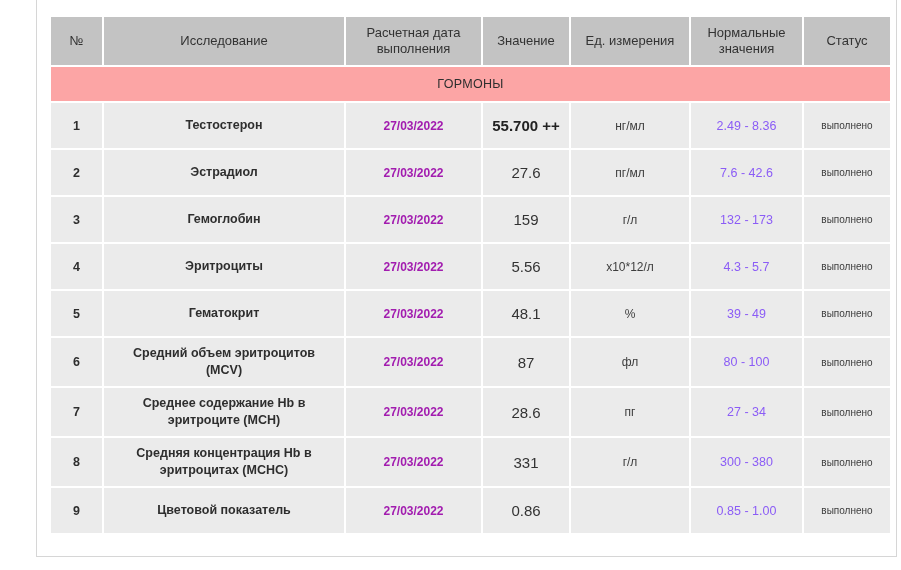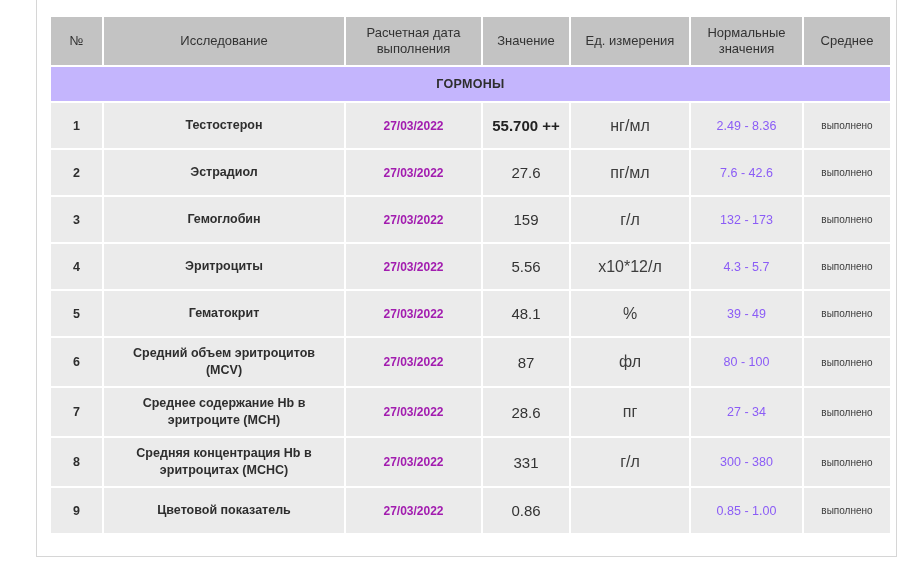--- a/index.html
+++ b/index.html
@@ -44,37 +44,37 @@
     vertical-align: middle;
     padding: 2px 4px;
     line-height: 1.25;
   }
   td {
     text-align: center;
     vertical-align: middle;
     padding: 2px 4px;
   }
   tr.section-row td {
-    background: #c4b5fd;
+    background: #fca5a5;
     height: 30px;
-    font-weight: 700;
+    font-weight: 400;
     font-size: 12.5px;
     color: #2e2e2e;
     letter-spacing: 0.3px;
   }
   tr.data-row td {
     background: #ebebeb;
     height: 31px;
   }
   td.c-num   { font-weight: 700; font-size: 12.5px; color: #2e2e2e; }
   td.c-name  { font-weight: 700; font-size: 12.5px; color: #2e2e2e; padding: 7px 21px; line-height: 17px; }
   td.c-date  { font-weight: 700; font-size: 12px;   color: #a21caf; }
   td.c-value { font-weight: 400; font-size: 15px; color: #333333; }
   td.c-value.bold { font-weight: 700; color: #222222; }
-  td.c-unit  { font-weight: 400; font-size: 16px;   color: #3d3d3d; }
+  td.c-unit  { font-weight: 400; font-size: 12px;   color: #3d3d3d; }
   td.c-normal{ font-weight: 400; font-size: 12.5px; color: #8b5cf6; }
   td.c-status{ font-weight: 400; font-size: 10px; color: #3d3d3d; }
 </style>
 </head>
 <body>
 
 <div class="viewport">
   <div class="page">
     <table class="lab">
       <colgroup>
@@ -87,21 +87,21 @@
         <col style="width:86px">
       </colgroup>
       <thead>
         <tr>
           <th>№</th>
           <th>Исследование</th>
           <th>Расчетная дата выполнения</th>
           <th>Значение</th>
           <th>Ед. измерения</th>
           <th>Нормальные значения</th>
-          <th>Среднее</th>
+          <th>Статус</th>
         </tr>
       </thead>
       <tbody id="tbody">
           <tr class="section-row">
             <td colspan="7">ГОРМОНЫ</td>
           </tr>
           <tr class="data-row">
             <td class="c-num">1</td>
             <td class="c-name">Тестостерон</td>
             <td class="c-date">27/03/2022</td>

